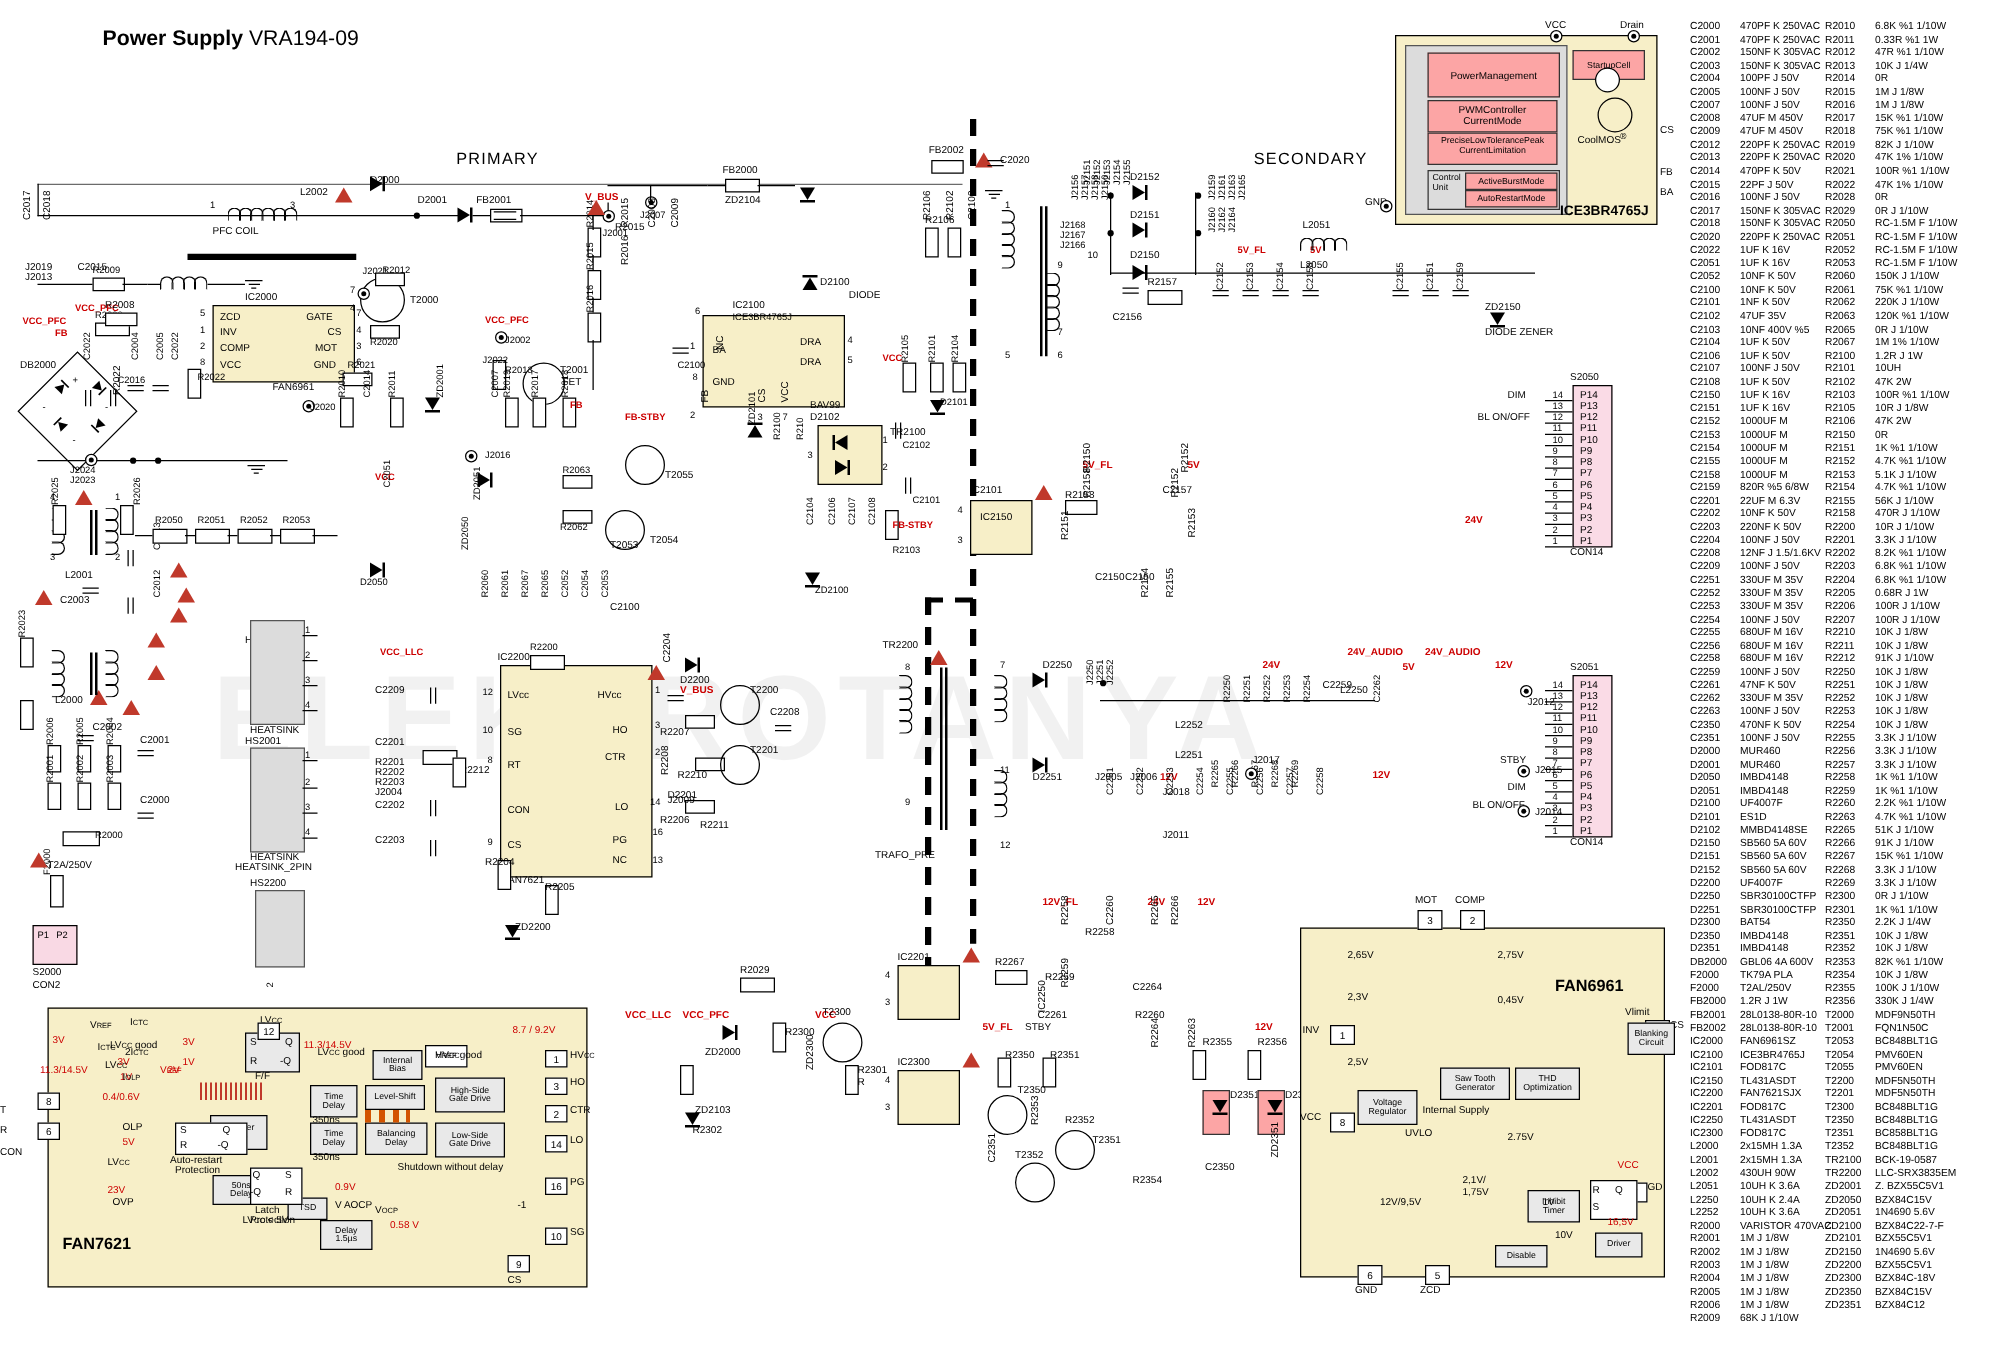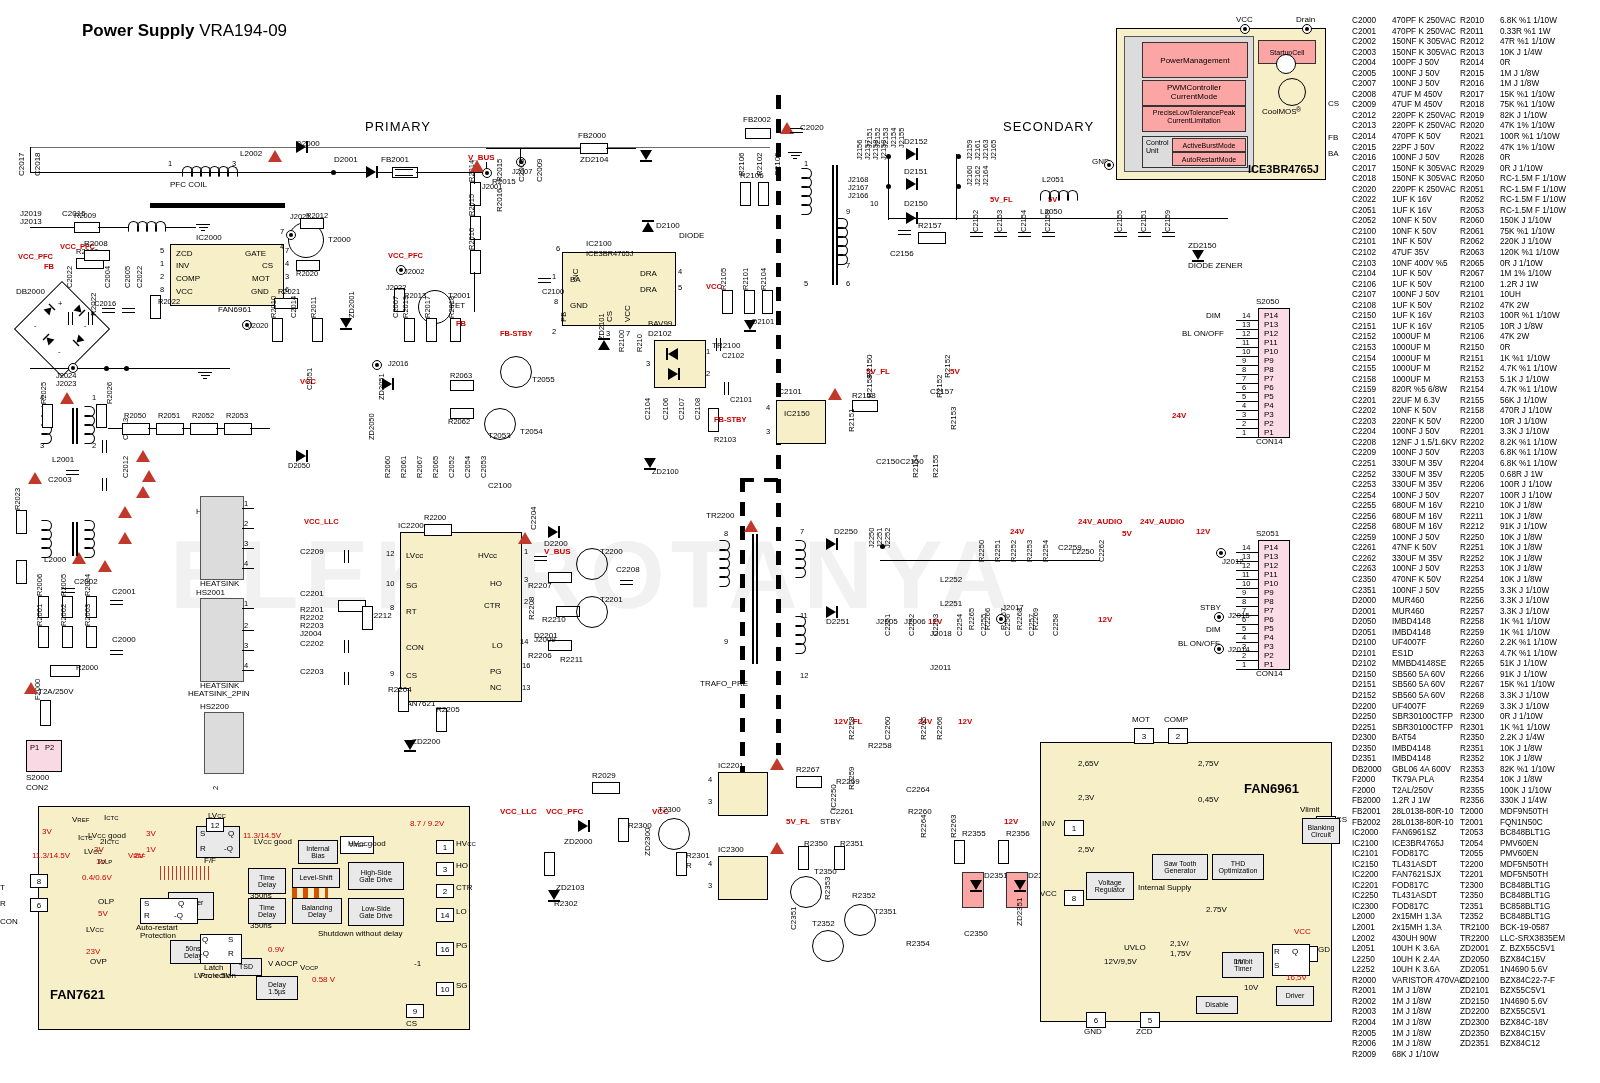--- a/index.html
+++ b/index.html
@@ -1194,21 +1194,21 @@
   <div class="t txt8" style="left:1078px;top:794px;">2,3V</div>
   <div class="t txt8" style="left:1078px;top:846px;">2,5V</div>
   <div class="t txt8" style="left:1198px;top:760px;">2,75V</div>
   <div class="t txt8" style="left:1198px;top:796px;">0,45V</div>
   <div class="t txt8" style="left:1300px;top:806px;">Vlimit</div>
   <div class="logicbox" style="left:1302px;top:818px;width:36px;height:24px;">Blanking<br>Circuit</div>
   <div class="logicbox" style="left:1152px;top:854px;width:54px;height:24px;">Saw Tooth<br>Generator</div>
   <div class="logicbox" style="left:1212px;top:854px;width:50px;height:24px;">THD<br>Optimization</div>
   <div class="logicbox" style="left:1086px;top:872px;width:46px;height:26px;">Voltage<br>Regulator</div>
   <div class="t txt8" style="left:1138px;top:884px;">Internal Supply</div>
-  <div class="t txt8" style="left:1124px;top:944px;">UVLO</div>
+  <div class="t txt8" style="left:1124px;top:903px;">UVLO</div>
   <div class="t txt8" style="left:1104px;top:958px;">12V/9,5V</div>
   <div class="t txt8" style="left:1170px;top:940px;">2,1V/</div>
   <div class="t txt8" style="left:1170px;top:950px;">1,75V</div>
   <div class="t txt8" style="left:1206px;top:906px;">2.75V</div>
   <div class="logicbox" style="left:1222px;top:952px;width:40px;height:24px;">Inhibit<br>Timer</div>
   <div class="logicbox" style="left:1272px;top:944px;width:36px;height:30px;background:#fff;"></div>
   <div class="t txt8" style="left:1274px;top:948px;">R</div>
     <div class="t txt8" style="left:1292px;top:948px;">Q</div>
   <div class="t txt8" style="left:1274px;top:962px;">S</div>
   <div class="logicbox" style="left:1276px;top:986px;width:36px;height:18px;">Driver</div>

